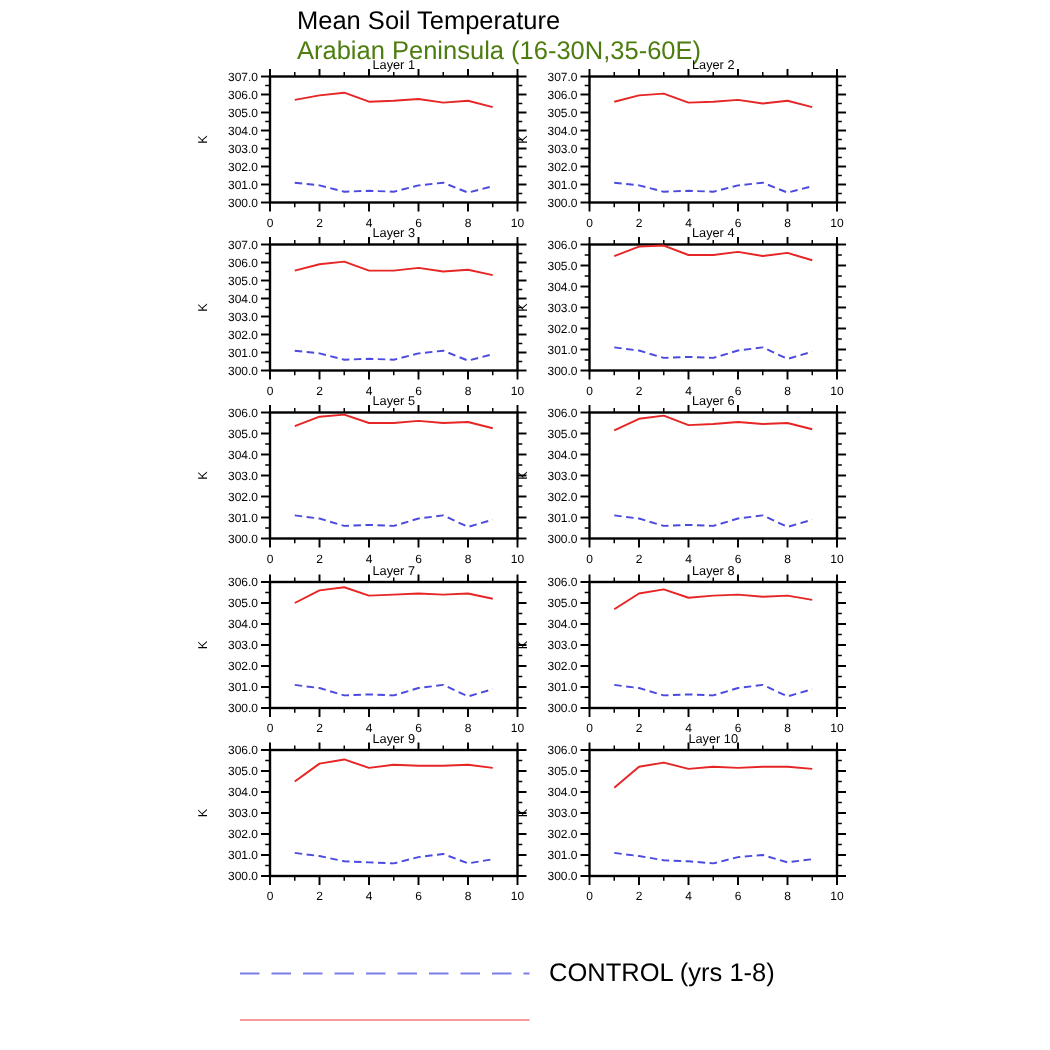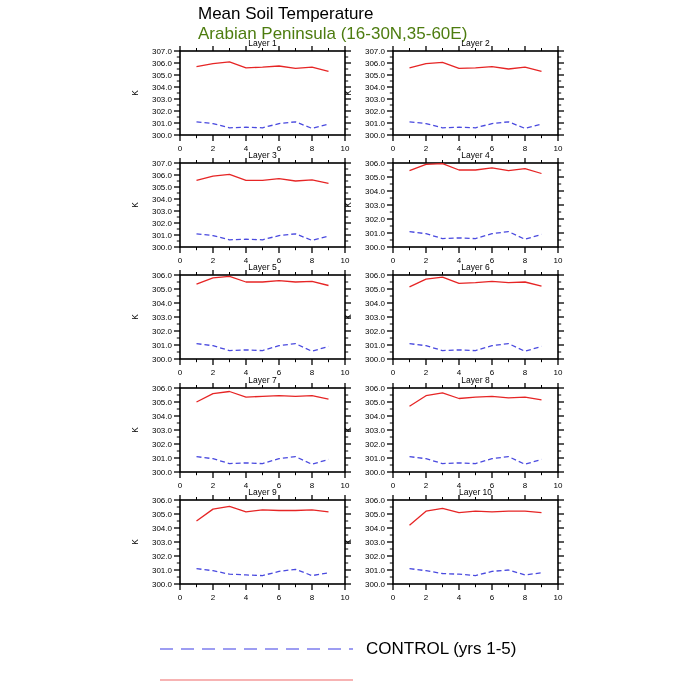--- a/index.html
+++ b/index.html
@@ -713,14 +713,14 @@
         <text x="475.5" y="495" text-anchor="middle" font-size="8.5">Layer 10</text>
         <text x="351" y="542" text-anchor="middle" font-size="8.5" transform="rotate(-90 351 542)">K</text>
         <polyline points="409.5,568.6 426.0,570.7 442.5,573.5 459.0,574.2 475.5,575.6 492.0,571.4 508.5,570.0 525.0,574.9 541.5,572.8" fill="none" stroke="#4a4adf" stroke-width="1.3" stroke-linejoin="round" stroke-dasharray="5,3"></polyline>
         <polyline points="409.5,525.2 426.0,511.2 442.5,508.4 459.0,512.6 475.5,511.2 492.0,511.9 508.5,511.2 525.0,511.2 541.5,512.6" fill="none" stroke="#e62525" stroke-width="1.3" stroke-linejoin="round"></polyline>
       </g>
       <g>
         <line x1="160" x2="353" y1="649" y2="649" stroke="#7d7dee" stroke-width="1.4" stroke-dasharray="13,8"></line>
         <line x1="160" x2="353" y1="680" y2="680" stroke="#f59a9a" stroke-width="1.4"></line>
       </g>
     </svg>
-  <div class="legend-label row0">CONTROL (yrs 1-5)</div>
+  <div class="legend-label row0">CONTROL (yrs 1-8)</div>
 </div>
 
 </body></html>

